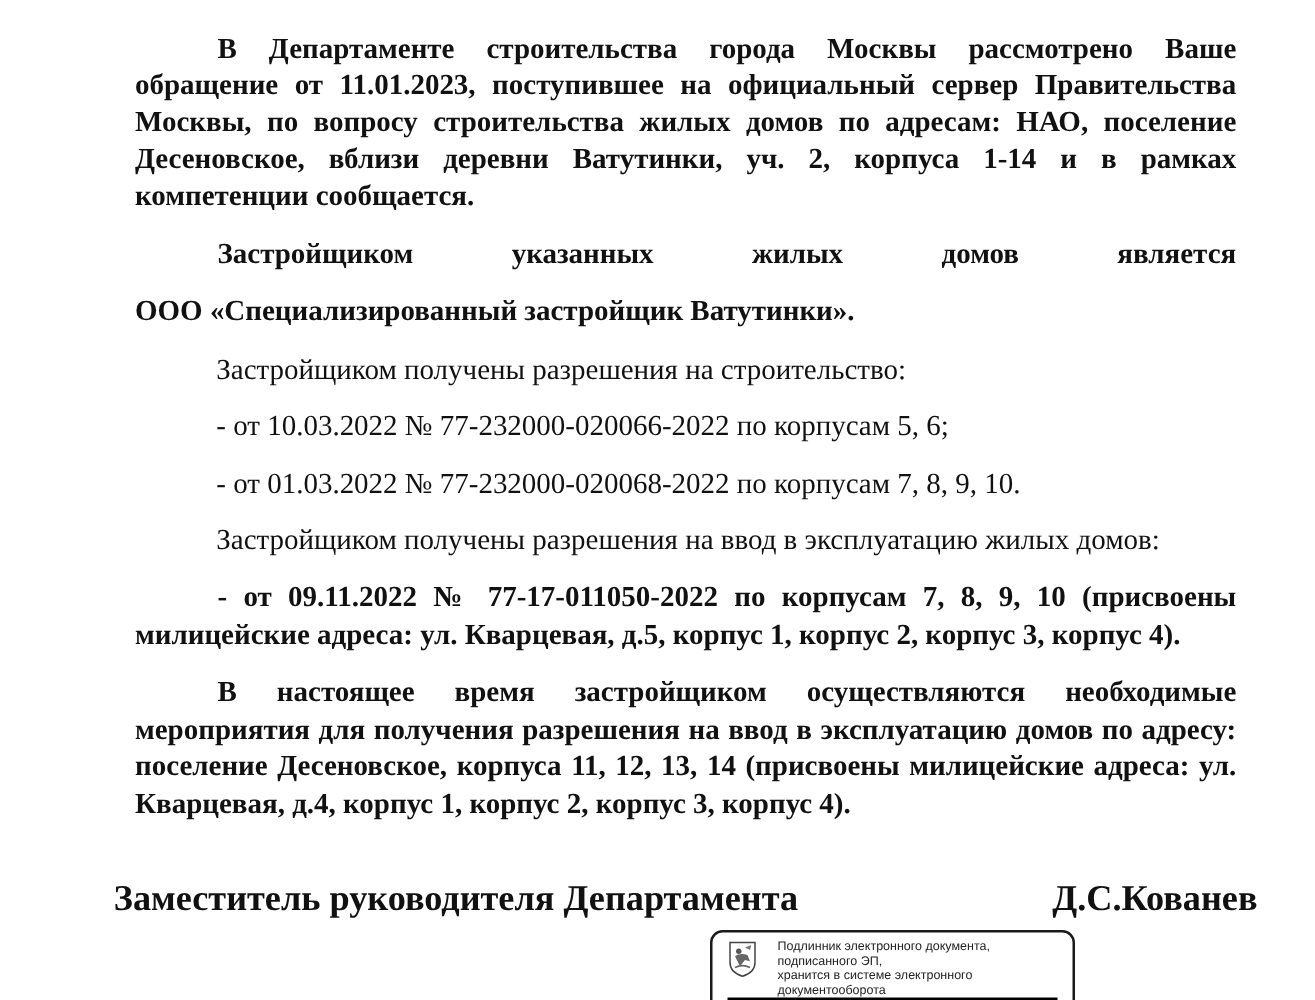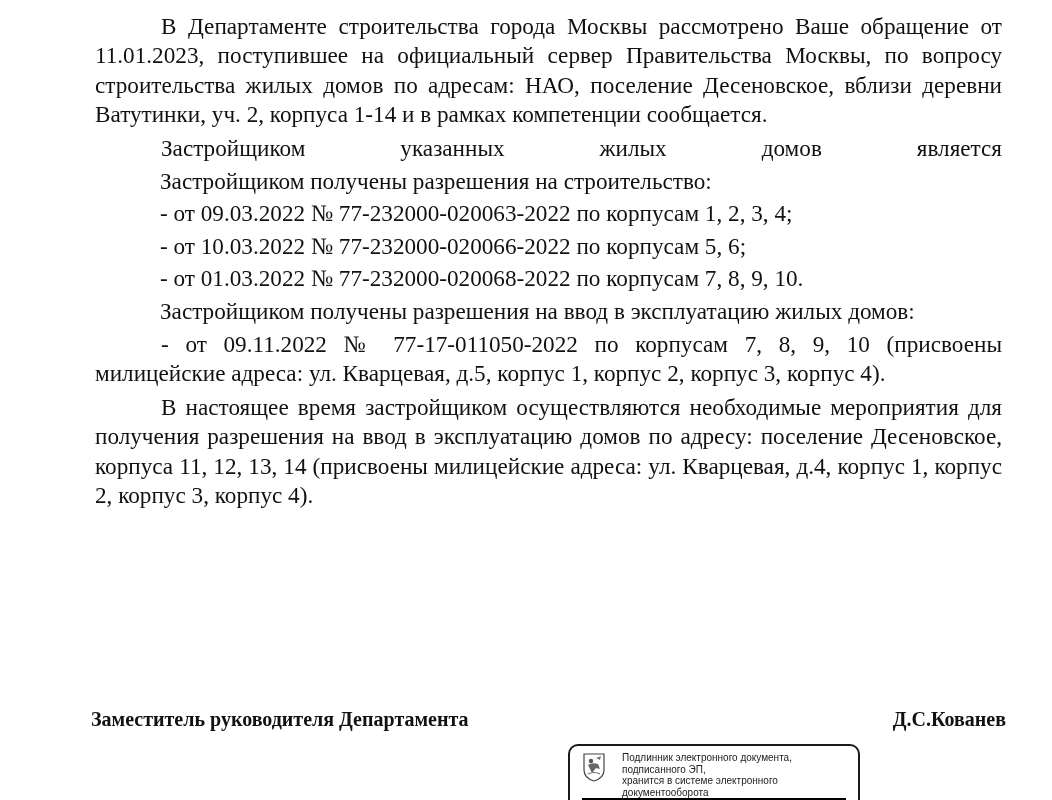--- a/index.html
+++ b/index.html
@@ -6,28 +6,28 @@
     body {
       width: 1052px; height: 800px; overflow: hidden;
       background: #ffffff; color: #111111;
       font-family: "Liberation Serif", "DejaVu Serif", serif;
       position: relative;
     }
     .page {
       position: absolute; left: 91px; top: 8px; width: 915px;
       font-size: 23.2px; line-height: 29.4px;
     }
-    .p { text-align: justify; text-align-last: left; margin: 4px; }
+    .p { text-align: justify; text-align-last: left; margin: 17px; font-weight: bold; }
     .indent { text-indent: 66px; }
-    .line { margin: 3px; padding-left: 66px; white-space: nowrap; }
+    .line { margin: 16px; padding-left: 66px; white-space: nowrap; }
     .justify-full { text-align: justify; text-align-last: justify; }
     .signature {
       position: absolute; left: 91px; top: 705px; width: 915px;
       display: flex; justify-content: space-between;
-      font-weight: bold; font-size: 20px; line-height: 29px;
+      font-weight: bold; font-size: 29px; line-height: 29px;
     }
     .stamp {
       position: absolute; left: 568px; top: 744px; width: 292px; height: 70px;
       border: 2px solid #1a1a1a; border-radius: 10px; background: #fff;
       box-sizing: border-box;
     }
     .stamp-emblem {
       position: absolute; left: 12px; top: 6px; width: 24px; height: 30px;
     }
     .stamp-text {
@@ -40,23 +40,23 @@
       background: #000;
     }
   </style>
 </head>
 <body>
 
 <div class="page">
   <p class="p indent">В Департаменте строительства города Москвы рассмотрено Ваше обращение от 11.01.2023, поступившее на официальный сервер Правительства Москвы, по вопросу строительства жилых домов по адресам: НАО, поселение Десеновское, вблизи деревни Ватутинки, уч. 2, корпуса 1-14 и в рамках компетенции сообщается.</p>
 
   <p class="p indent justify-full">Застройщиком указанных жилых домов является</p>
+  <p class="p">ООО «Специализированный застройщик Ватутинки».</p>
 
   <p class="line">Застройщиком получены разрешения на строительство:</p>
-  <p class="line">- от 09.03.2022 № 77-232000-020063-2022 по корпусам 1, 2, 3, 4;</p>
   <p class="line">- от 10.03.2022 № 77-232000-020066-2022 по корпусам 5, 6;</p>
   <p class="line">- от 01.03.2022 № 77-232000-020068-2022 по корпусам 7, 8, 9, 10.</p>
 
   <p class="line">Застройщиком получены разрешения на ввод в эксплуатацию жилых домов:</p>
   <p class="p indent">- от 09.11.2022 № 77-17-011050-2022 по корпусам 7, 8, 9, 10 (присвоены милицейские адреса: ул. Кварцевая, д.5, корпус 1, корпус 2, корпус 3, корпус 4).</p>
 
   <p class="p indent">В настоящее время застройщиком осуществляются необходимые мероприятия для получения разрешения на ввод в эксплуатацию домов по адресу: поселение Десеновское, корпуса 11, 12, 13, 14 (присвоены милицейские адреса: ул. Кварцевая, д.4, корпус 1, корпус 2, корпус 3, корпус 4).</p>
 </div>
 
 <div class="signature">

